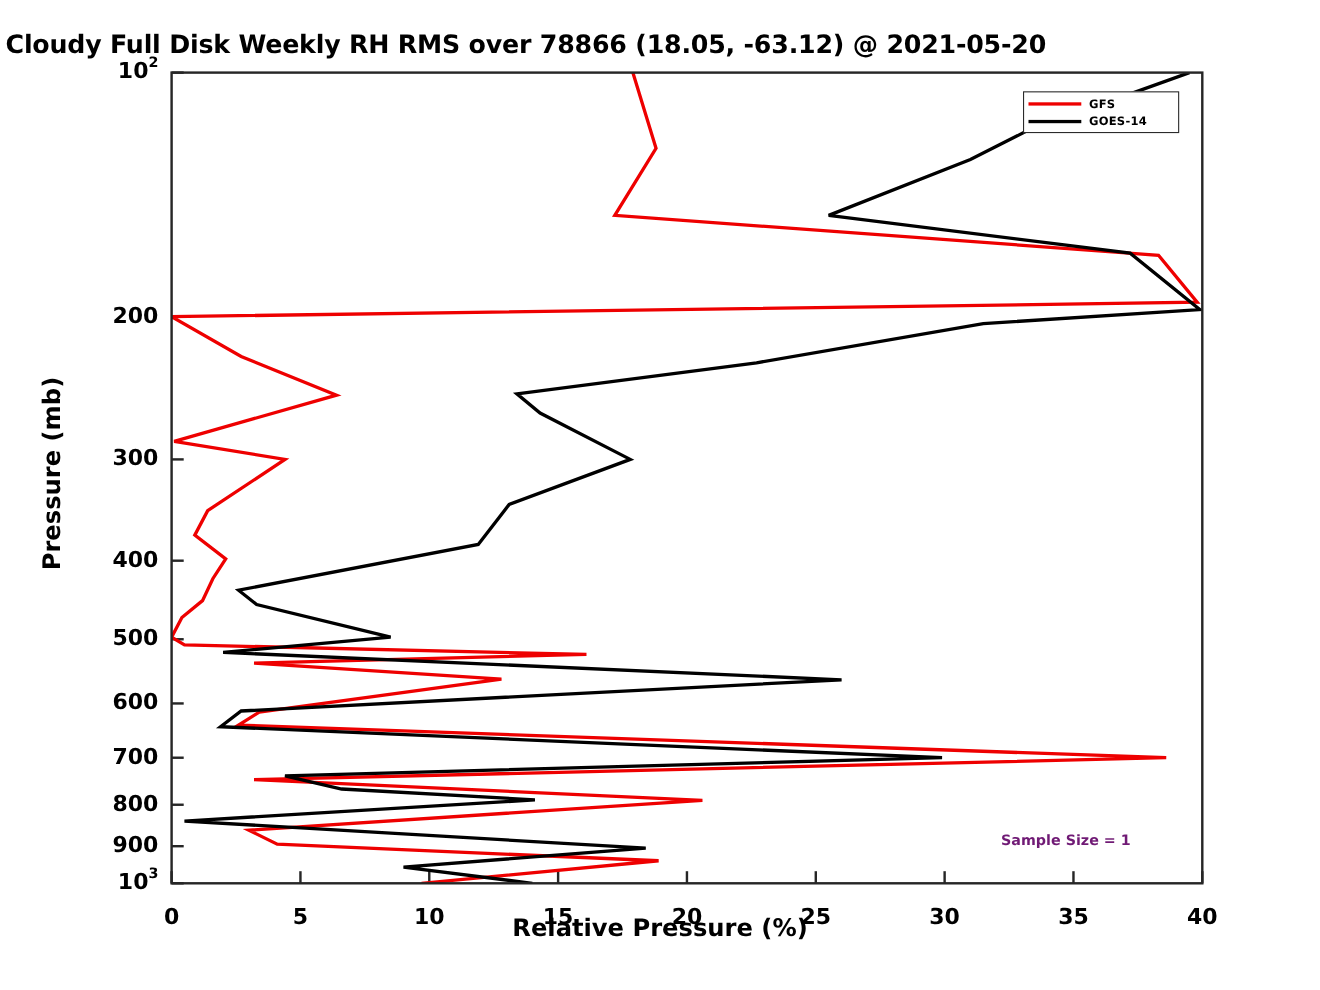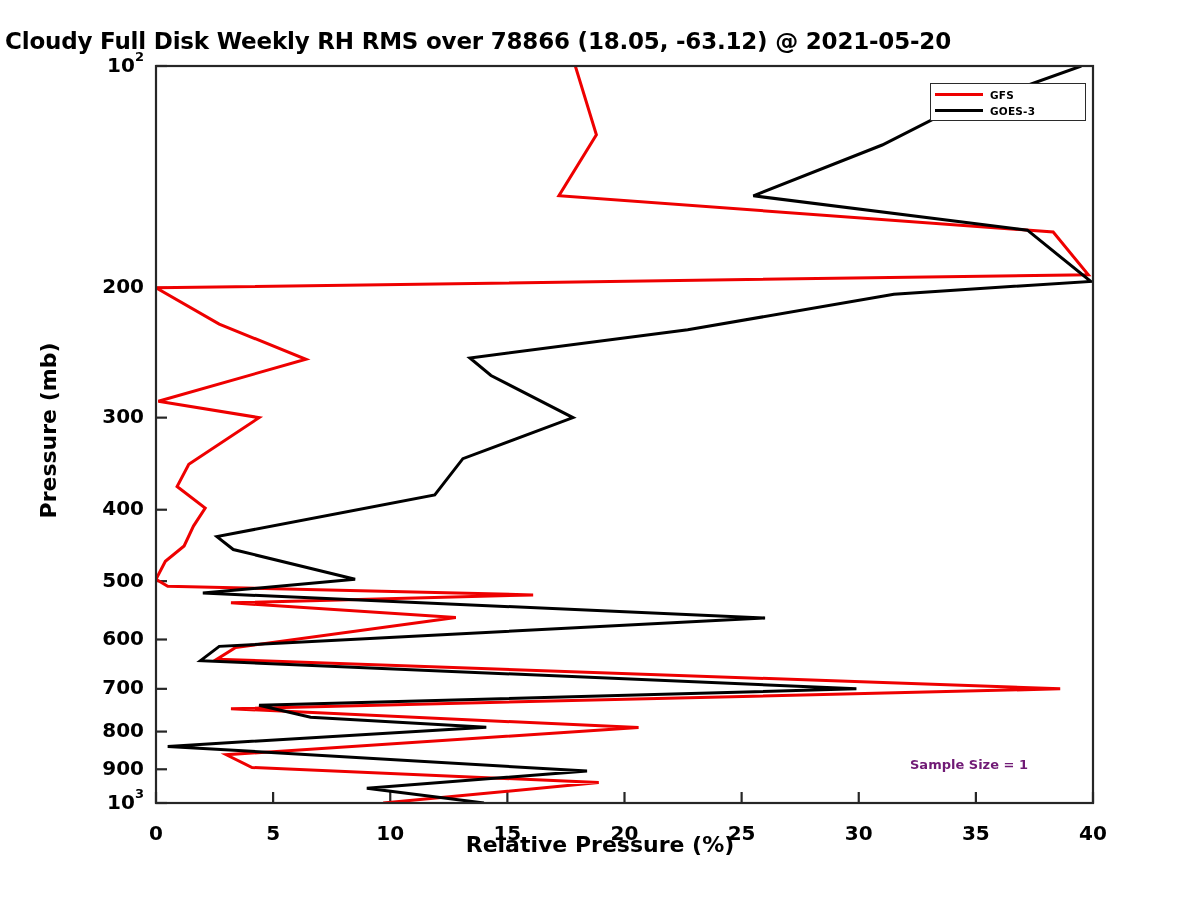--- a/index.html
+++ b/index.html
@@ -70,21 +70,21 @@
     font-weight: bold;
     color: #701a75;
     left: 910px;
     top: 757px;
     white-space: nowrap;
   }
   #legend-box {
     position: absolute;
     left: 930px;
     top: 83px;
-    width: 156px;
+    width: 142px;
     height: 38px;
     border: 1px solid #2b2b2b;
     background: #ffffff;
     box-sizing: border-box;
     text-align: right;
   }
   .legend-row {
     position: absolute;
     left: 4px;
     height: 17px;
@@ -173,17 +173,17 @@
 
   <div id="annotation">Sample Size = 1</div>
 
   <div id="legend-box">
     <div class="legend-row r0">
       <div class="legend-swatch" style="background: rgb(238, 0, 0);"></div>
       <div class="legend-label">GFS</div>
     </div>
     <div class="legend-row r1">
       <div class="legend-swatch" style="background: rgb(0, 0, 0);"></div>
-      <div class="legend-label">GOES-3</div>
+      <div class="legend-label">GOES-14</div>
     </div>
   </div>
 
 </div>
 
 </body></html>

